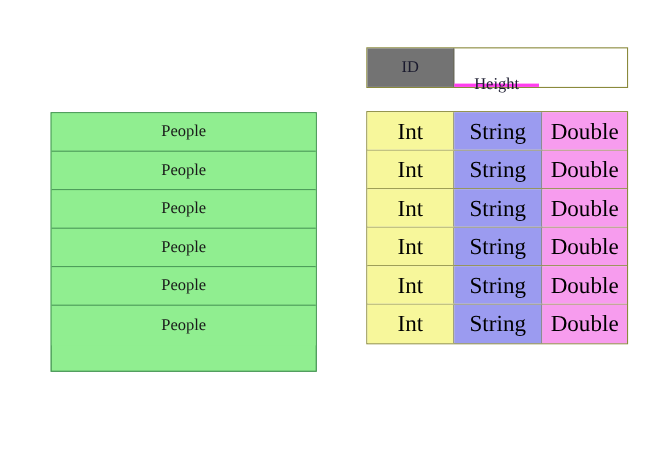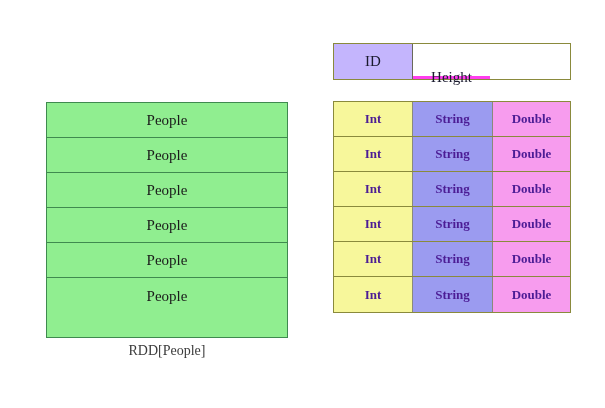--- a/index.html
+++ b/index.html
@@ -92,24 +92,23 @@
   }
   .df-row:last-child {
     border-bottom: none;
     height: 35px;
   }
   .df-row .cell {
     box-sizing: border-box;
     display: flex;
     align-items: center;
     justify-content: center;
-    font-size: 13px;
-    color: #4c1d95;
+    font-size: 21px;
+    color: #000000;
     border-right: 1px solid #8a8a7a;
-    font-weight: bold;
   }
   .df-row .cell:last-child {
     border-right: none;
   }
 
   
   .col-0 { width: 79px; }
   .col-1 { width: 80px; }
   .col-2 { width: 77px; }
 
@@ -151,24 +150,23 @@
       <span>People</span>
     </div>
     <div class="rdd-row" style="background: rgb(144, 238, 144); color: rgb(26, 26, 26);">
       <span>People</span>
     </div>
     <div class="rdd-row" style="background: rgb(144, 238, 144); color: rgb(26, 26, 26);">
       <span>People</span>
     </div>
   </div>
 
-  <div class="caption caption-rdd">RDD[People]</div>
 
   <div class="df-header">
-    <div class="cell col-0" style="background: #c4b5fd;">ID</div>
+    <div class="cell col-0" style="background: #737373;">ID</div>
     <div class="cell col-2" style="background: rgb(255, 62, 238);">Height</div>
   </div>
 
   <div class="df-body">
 
     <div class="df-row">
       <div class="cell col-0" style="background: rgb(247, 247, 155);">Int</div>
       <div class="cell col-1" style="background: rgb(155, 155, 240);">String</div>
       <div class="cell col-2" style="background: rgb(247, 156, 238);">Double</div>
     </div>

